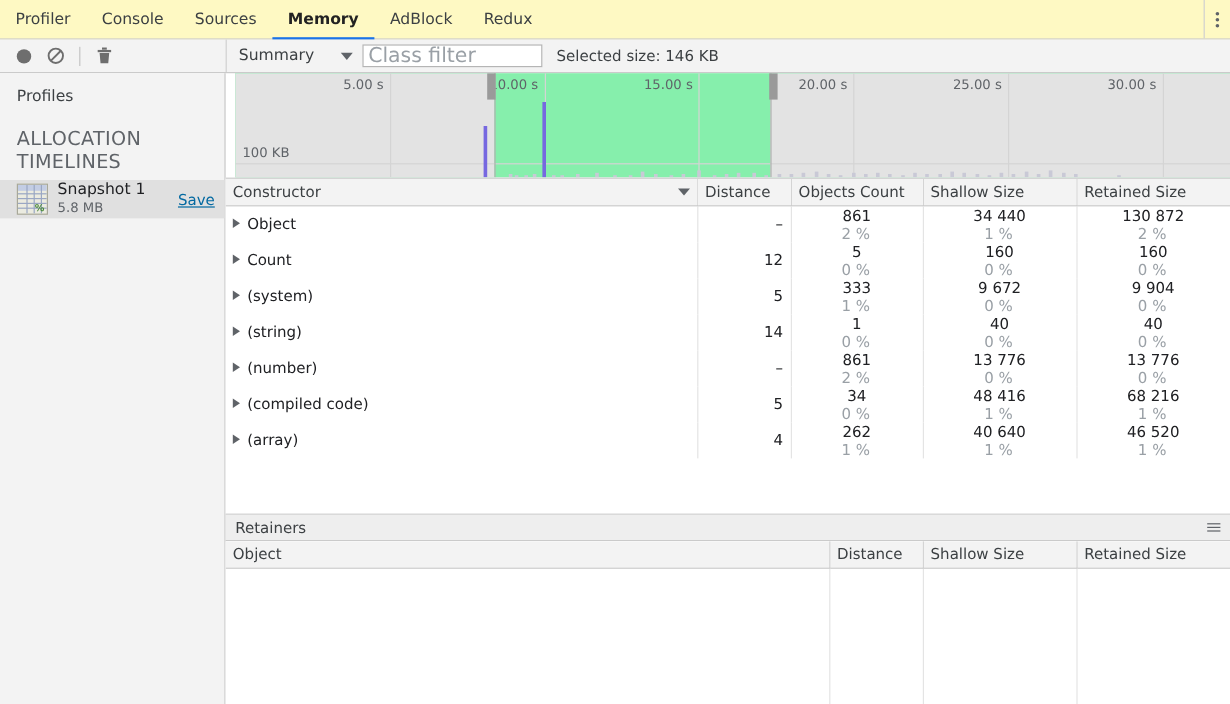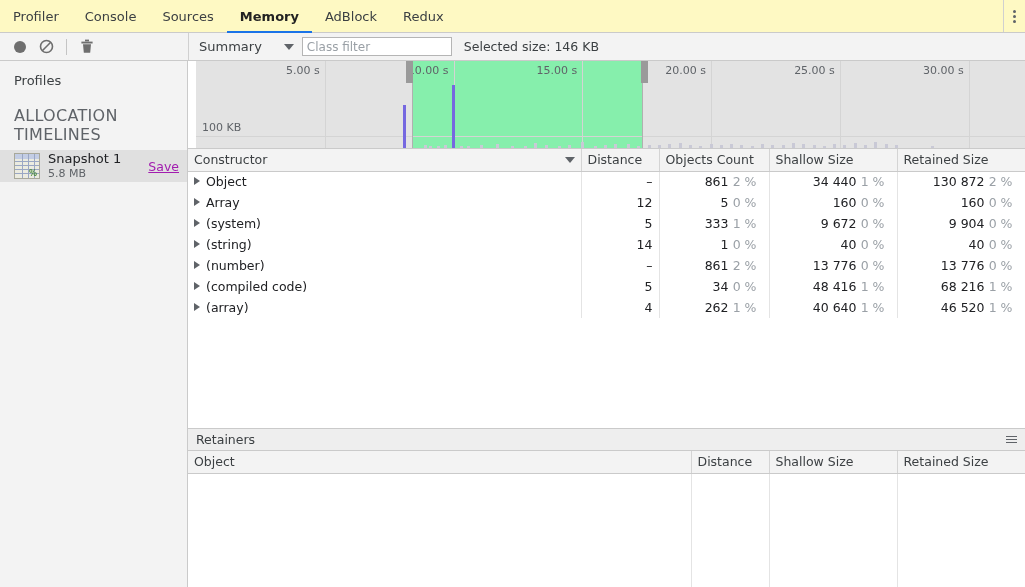--- a/index.html
+++ b/index.html
@@ -65,21 +65,21 @@
     font-size: 13px; color: #3c4043; cursor: default;
   }
   .caret-down {
     width: 0; height: 0;
     border-left: 5px solid transparent; border-right: 5px solid transparent;
     border-top: 6px solid #5f6368;
   }
   .classfilter {
     width: 150px; height: 19px;
     border: 1px solid #b5b5b5; background: #fff;
-    font-family: inherit; font-size: 12px;
+    font-family: inherit; font-size: 17px;
     padding: 0 4px; color: #0f766e; outline: none;
   }
   .classfilter::placeholder { color: #9aa0a6; }
   .selsize { font-size: 12.5px; color: #3c4043; margin-left: 4px; }
 
   
   .sidebar {
     position: absolute; left: 0; top: 61px; width: 188px; height: 526px;
     background: #f3f3f3;
     border-right: 1px solid #cacaca;
@@ -108,21 +108,21 @@
   .snap-icon .vline { position: absolute; top: 0; bottom: 0; width: 1px; background: #9aa7c4; }
   .snap-icon .cap { position: absolute; left: 0; right: 0; top: 0; height: 5px; background: #c3cde4; }
   .snap-icon .pct {
     position: absolute; right: 2px; bottom: 0px;
     font-size: 8px; color: #4b8b3b; font-weight: bold; line-height: 9px;
   }
   .snap-text { flex: 1; line-height: 1.15; }
   .snap-name { font-size: 13px; color: #202124; }
   .snap-size { font-size: 11px; color: #5f6368; }
   .snap-save {
-    font-size: 12.5px; color: #a21caf;
+    font-size: 12.5px; color: #0369a1;
     text-decoration: underline; cursor: default; margin-left: 18px;
   }
 
   
   .overview {
     position: absolute; left: 196px; top: 61px; width: 837px; height: 87px;
     background: #86efac; overflow: hidden;
   }
   .ov-plot { position: absolute; inset: 0; }
   .ov-dim { position: absolute; top: 0; bottom: 0; background: #e3e3e3; }
@@ -169,21 +169,21 @@
   }
   table.grid td {
     height: 21px; font-size: 12.5px; color: #202124;
     padding: 0 6px; border-right: 1px solid #e4e4e4;
     white-space: nowrap; cursor: default;
   }
   table.grid tr.sel td { background: #cfcfcf; }
   table.grid tr.sel td .pct { color: #3c4043; }
   td.ctor { border-right: 1px solid #d4d4d4; }
   td.num { text-align: right; padding-right: 0; }
-  .cellpair { display: flex; justify-content: flex-end; align-items: center; }
+  .cellpair { display: flex; justify-content: flex-end; align-items: center; flex-direction: column; }
   .cellpair .val { text-align: right; }
   .cellpair .pct {
     width: 34px; text-align: right; color: #9aa0a6; padding-right: 6px;
   }
   .tri {
     display: inline-block; width: 0; height: 0;
     border-top: 4px solid transparent; border-bottom: 4px solid transparent;
     border-left: 6px solid #5f6368;
     margin-right: 6px; vertical-align: 1px;
   }
@@ -413,21 +413,21 @@
               </span>
             </td>
             <td class="num">
               <span class="cellpair">
                 <span class="val">130 872</span>
                 <span class="pct">2 %</span>
               </span>
             </td>
           </tr>
           <tr>
-            <td class="ctor"><span class="tri"></span><span>Array</span></td>
+            <td class="ctor"><span class="tri"></span><span>Count</span></td>
             <td class="num" style="padding-right: 6px;">12</td>
             <td class="num">
               <span class="cellpair">
                 <span class="val">5</span>
                 <span class="pct">0 %</span>
               </span>
             </td>
             <td class="num">
               <span class="cellpair">
                 <span class="val">160</span>

